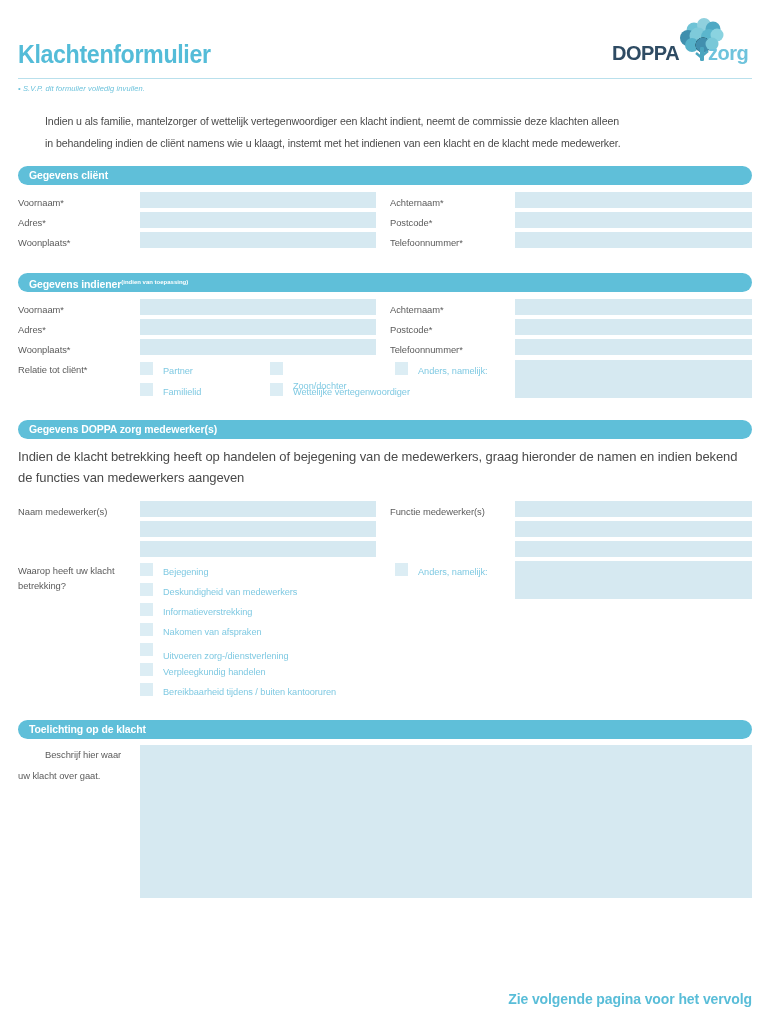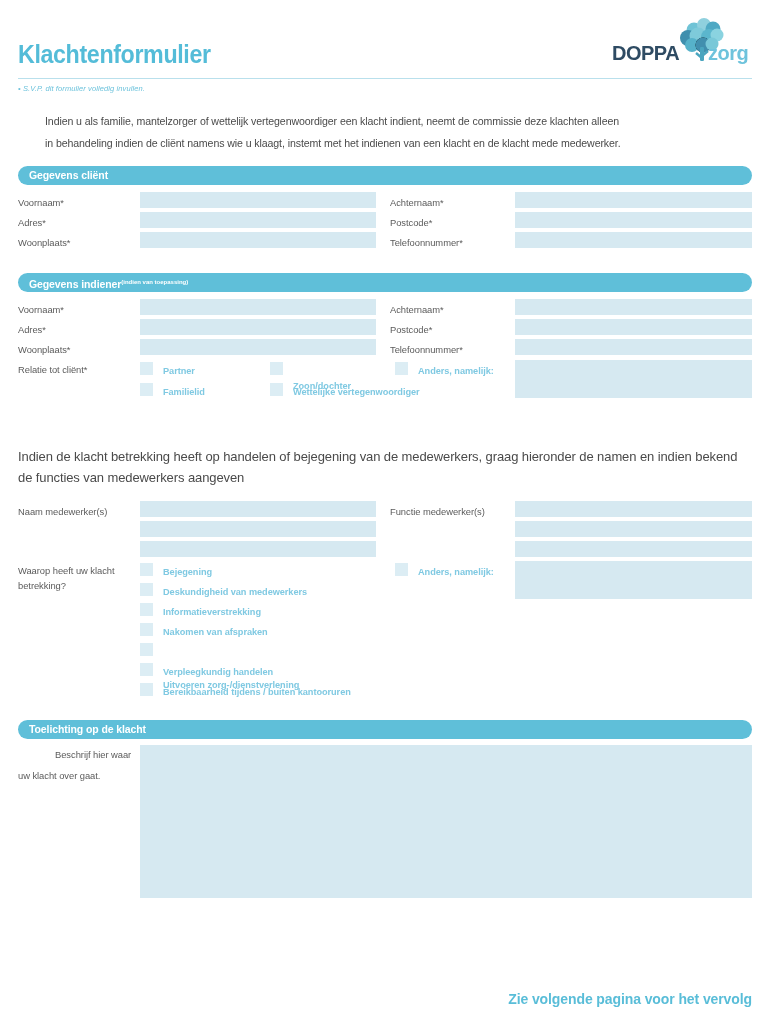--- a/index.html
+++ b/index.html
@@ -120,21 +120,20 @@
     color: #4a4a4a;
     letter-spacing: -0.1px;
     white-space: nowrap;
   }
   .cb-lbl {
     position: absolute;
     font-size: 9.2px;
     color: #7fc9e2;
     letter-spacing: -0.05px;
     white-space: nowrap;
-    font-weight: bold;
   }
 
   
   .fld {
     position: absolute;
     background: #d6e9f1;
     border: 0;
   }
   .cbox {
     position: absolute;
@@ -248,20 +247,23 @@
   <div class="cb-lbl" style="left:418px; top:366px;">Anders, namelijk:</div>
 
   <div class="cbox" style="left:140px; top:383px;"></div>
   <div class="cb-lbl" style="left:163px; top:387px;">Familielid</div>
 
   <div class="cbox" style="left:270px; top:383px;"></div>
   <div class="cb-lbl" style="left:293px; top:387px;text-align:center;">Wettelijke vertegenwoordiger</div>
 
   <div class="fld" style="left:515px; top:360px; width:237px; height:38px;"></div>
 
+  <div class="sec-bar" style="top:420px;">
+    <span>Gegevens DOPPA zorg medewerker(s)</span>
+  </div>
 
   <div class="note" style="left:18px; top:449px;">Indien de klacht betrekking heeft op handelen of bejegening van de medewerkers, graag hieronder de namen en indien bekend</div>
   <div class="note" style="left:18px; top:470px;">de functies van medewerkers aangeven</div>
 
   <div class="lbl" style="left:18px; top:506px;">Naam medewerker(s)</div>
   <div class="lbl" style="left:390px; top:506px;">Functie medewerker(s)</div>
 
   <div class="fld" style="left:140px; top:501px; width:236px; height:16px;"></div>
   <div class="fld" style="left:140px; top:521px; width:236px; height:16px;"></div>
   <div class="fld" style="left:140px; top:541px; width:236px; height:16px;"></div>
@@ -279,36 +281,36 @@
   <div class="cbox" style="left:140px; top:583px;"></div>
   <div class="cb-lbl" style="left:163px; top:587px;">Deskundigheid van medewerkers</div>
 
   <div class="cbox" style="left:140px; top:603px;"></div>
   <div class="cb-lbl" style="left:163px; top:607px;">Informatieverstrekking</div>
 
   <div class="cbox" style="left:140px; top:623px;"></div>
   <div class="cb-lbl" style="left:163px; top:627px;">Nakomen van afspraken</div>
 
   <div class="cbox" style="left:140px; top:643px;"></div>
-  <div class="cb-lbl" style="left:163px; top:680px;">Uitvoeren zorg-/dienstverlening</div>
+  <div class="cb-lbl" style="left:163px; top:651px;">Uitvoeren zorg-/dienstverlening</div>
 
   <div class="cbox" style="left:140px; top:663px;"></div>
   <div class="cb-lbl" style="left:163px; top:667px;">Verpleegkundig handelen</div>
 
   <div class="cbox" style="left:140px; top:683px;"></div>
   <div class="cb-lbl" style="left:163px; top:687px;">Bereikbaarheid tijdens / buiten kantooruren</div>
 
   <div class="cbox" style="left:395px; top:563px;"></div>
   <div class="cb-lbl" style="left:418px; top:567px;">Anders, namelijk:</div>
   <div class="fld" style="left:515px; top:561px; width:237px; height:38px;"></div>
 
   <div class="sec-bar" style="top:720px;">
     <span>Toelichting op de klacht</span>
   </div>
 
-  <div class="lbl" style="left:28px; top:749px;padding-left:27px;">Beschrijf hier waar</div>
+  <div class="lbl" style="left:18px; top:749px;padding-left:27px;">Beschrijf hier waar</div>
   <div class="lbl" style="left:18px; top:770px;">uw klacht over gaat.</div>
 
   <div class="fld" style="left:140px; top:745px; width:612px; height:153px;"></div>
 
   <div class="footer">Zie volgende pagina voor het vervolg</div>
 
 </div>
 
 </body></html>

